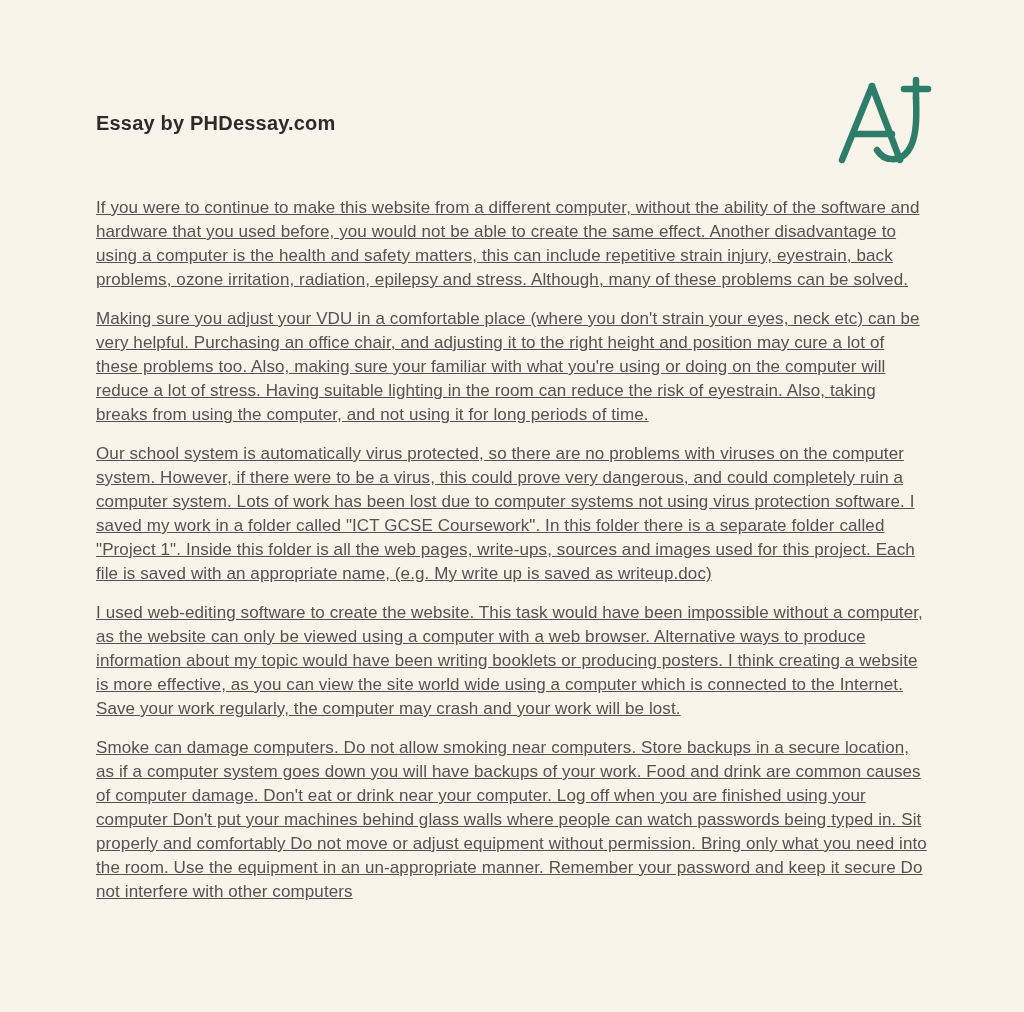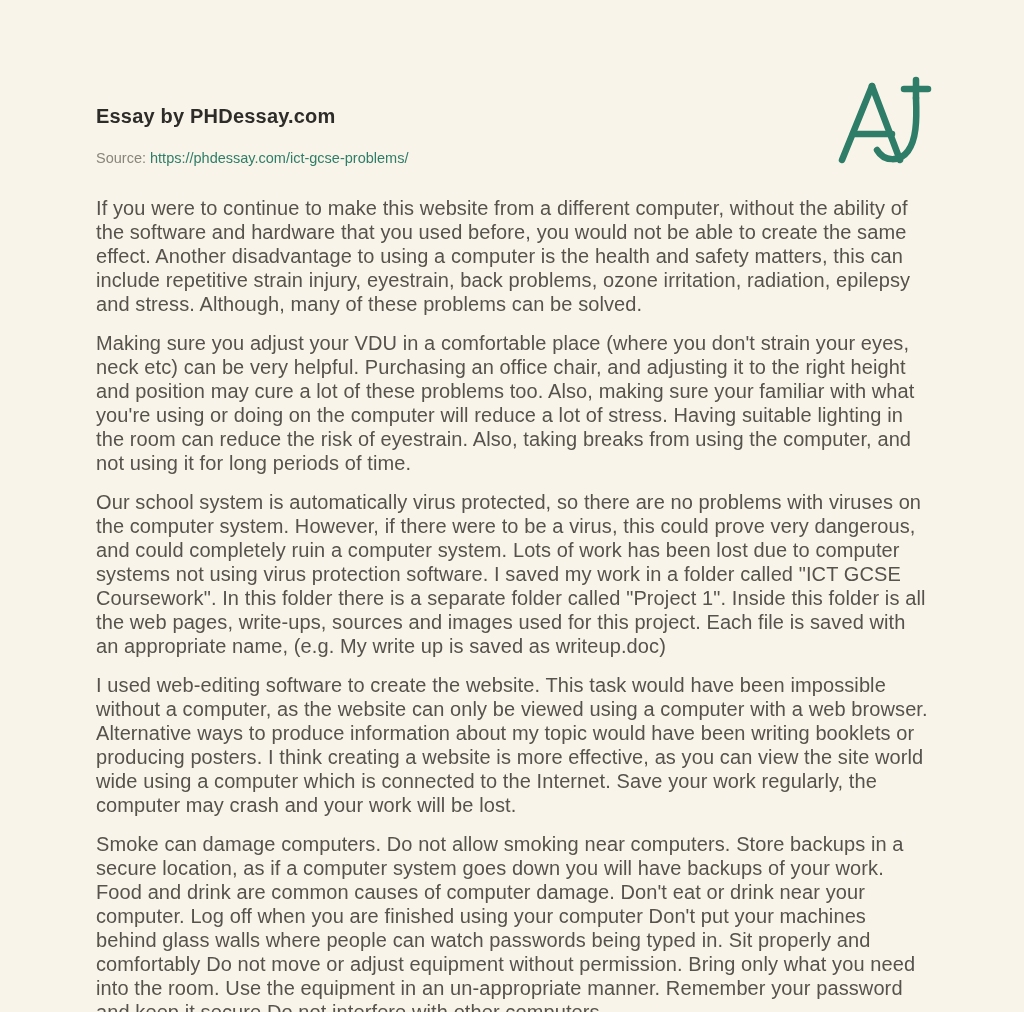--- a/index.html
+++ b/index.html
@@ -12,21 +12,21 @@
   }
   .page {
     width: 1024px;
     min-height: 1012px;
     padding: 76px 96px 28px 96px;
     position: relative;
   }
   .header-row {
     display: flex;
     justify-content: space-between;
-    align-items: flex-end;
+    align-items: center;
   }
   .byline {
     font-size: 20px;
     font-weight: 600;
     color: #2e2c29;
     letter-spacing: 0.2px;
     margin-top: 4px;
   }
   .source-line {
     margin-top: 22px;
@@ -49,39 +49,36 @@
     font-size: 29px;
     font-weight: 600;
     color: #21201d;
     letter-spacing: 0.2px;
   }
   .article-body {
     margin-top: 30px;
     width: 832px;
   }
   .article-body p {
-    font-size: 20px;
+    font-size: 17px;
     line-height: 24px;
     color: #56524c;
     letter-spacing: 0.1px;
     margin-bottom: 15px;
+    text-decoration: underline;
   }
 </style>
 </head>
 <body>
 
 <div class="page">
 
   <div class="header-row">
     <div>
       <div class="byline">Essay by PHDessay.com</div>
-      <div class="source-line">
-        <span>Source:</span>
-        <a href="#">https://phdessay.com/ict-gcse-problems/</a>
-      </div>
     </div>
 
     <svg class="logo" viewBox="0 0 104 92" fill="none" stroke="#2E7D68" stroke-width="6.5" stroke-linecap="round" stroke-linejoin="round">
 
       <path d="M 12 86 L 42 12"></path>
 
       <path d="M 42 12 L 70 86"></path>
 
       <path d="M 23 60 L 62 60"></path>
 

